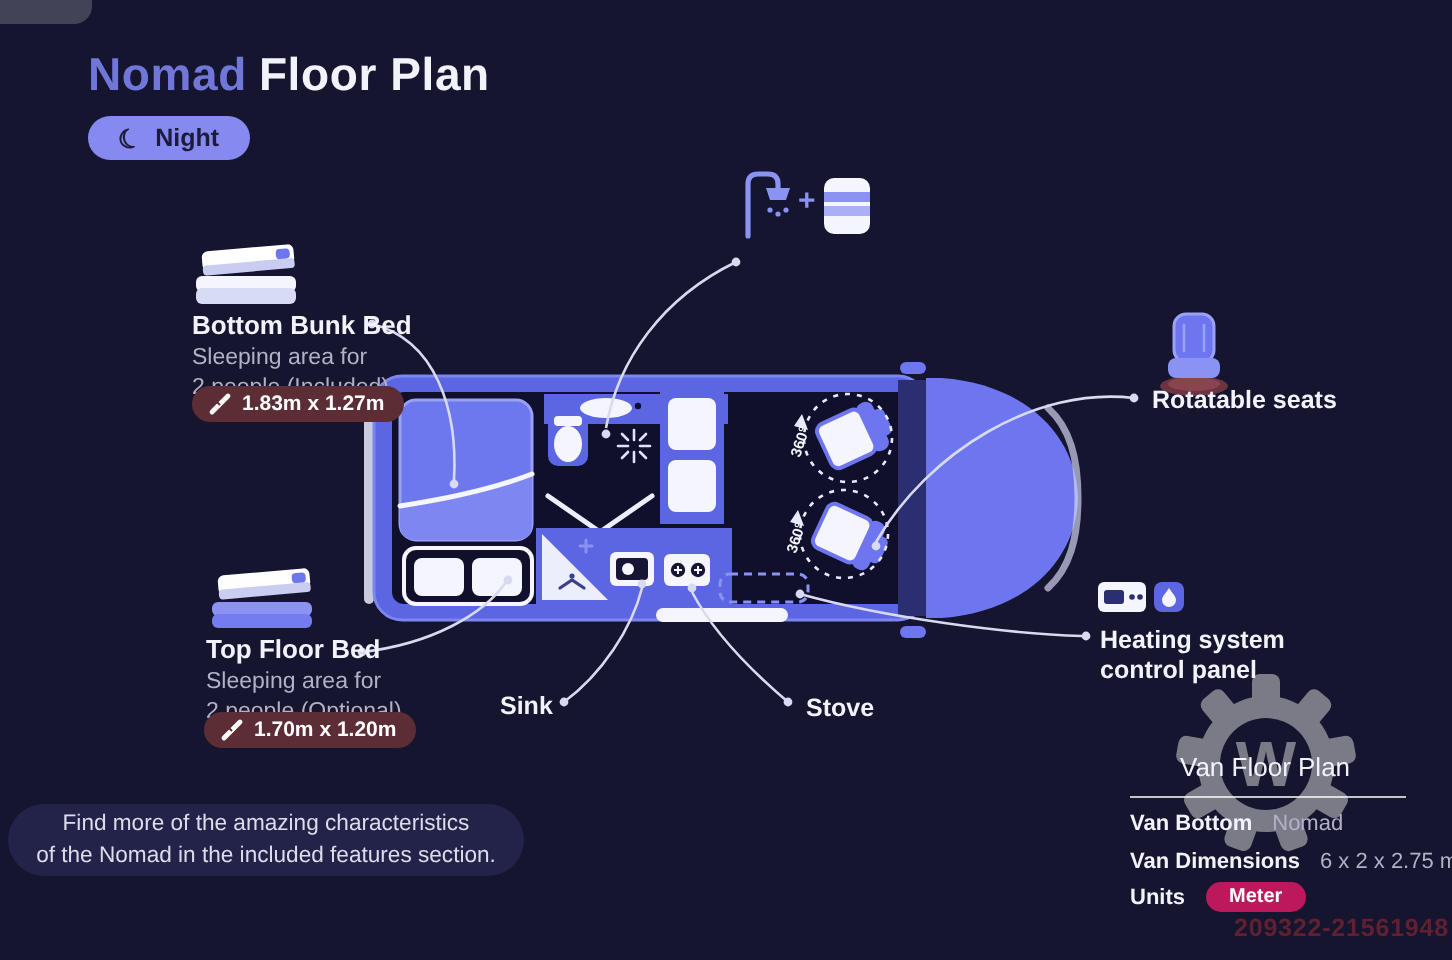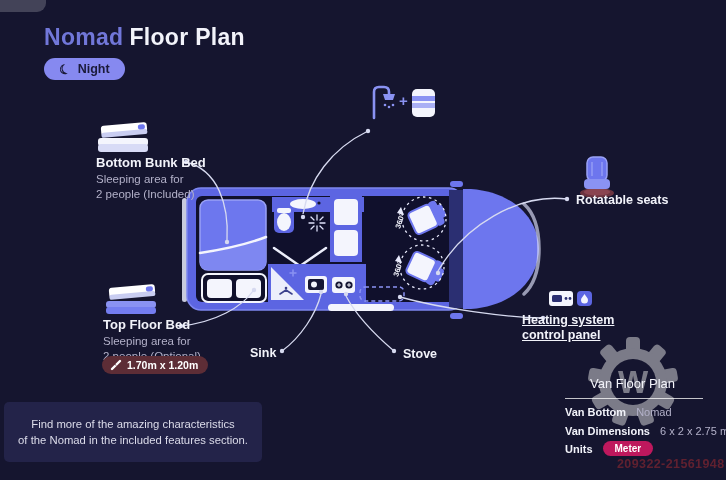--- a/index.html
+++ b/index.html
@@ -21,21 +21,21 @@
     padding:4px 15px; font-size:12.5px; font-weight:bold; display:flex; align-items:center; gap:7px; cursor:pointer; }
   .moon { font-size:13px; line-height:1; transform:rotate(-18deg); }
 
   .co-title { font-size:13px; font-weight:bold; color:#f2f3fa; }
   .co-desc  { font-size:11.5px; color:#b3b1c9; line-height:14.5px; white-space:nowrap; }
   .dim-badge { background:#5d2d36; color:#fff; border-radius:11px; padding:3px 10px 3px 8px;
     font-size:10.5px; font-weight:bold; display:inline-flex; align-items:center; gap:5px; }
 
   .label-bold { font-size:12.5px; font-weight:bold; color:#f2f3fa; line-height:15px; }
 
-  .note-box { left:4px; top:402px; width:258px; height:60px; background:#232349; border-radius:5px;
+  .note-box { left:4px; top:402px; width:258px; height:36px; background:#232349; border-radius:18px;
     display:flex; flex-direction:column; justify-content:center; align-items:center; }
   .note-box div { font-size:11.3px; color:#dcdcea; line-height:16px; white-space:nowrap; }
 
   .ip-title { left:590px; top:376px; font-size:13px; font-weight:normal; color:#f2f3fa; }
   .ip-rule  { left:565px; top:398px; width:138px; height:1px; background:rgba(255,255,255,.75); }
   .ip-row   { display:flex; align-items:center; gap:10px; }
   .ip-label { font-size:11px; font-weight:bold; color:#f2f3fa; }
   .ip-value { font-size:11px; color:#b3b1c9; }
   .meter-badge { background:#be185d; color:#fff; border-radius:10px; padding:2px 12px; font-size:10px; font-weight:bold; }
 
@@ -218,20 +218,27 @@
       <rect x="9" y="4" width="46" height="10" rx="3" fill="#ffffff"></rect>
       <rect x="9" y="11" width="46" height="5" rx="2" fill="#c9cdf1"></rect>
       <rect x="46" y="6" width="7" height="5" rx="2" fill="#6d76ee"></rect>
     </g>
   </svg>
   <div class="abs co-title z2" style="left:96px;top:155px;">Bottom Bunk Bed</div>
   <div class="abs co-desc z2" style="left:96px;top:172px;">
     <div>Sleeping area for</div>
     <div>2 people (Included)</div>
   </div>
+  <div class="abs dim-badge z2" style="left:96px;top:193px;">
+    <svg width="12" height="12" viewBox="0 0 12 12">
+      <line x1="2" y1="10" x2="10" y2="2" stroke="#fff" stroke-width="2.4" stroke-linecap="round"></line>
+      <line x1="4.5" y1="5" x2="6" y2="6.5" stroke="#5d2d36" stroke-width="1"></line>
+    </svg>
+    <span>1.83m x 1.27m</span>
+  </div>
 
   <svg class="abs z2" style="left:100px;top:282px;" width="62" height="36" viewBox="0 0 62 36">
     <rect x="6" y="19" width="50" height="7" rx="3" fill="#8a92f2"></rect>
     <rect x="6" y="25" width="50" height="7" rx="3" fill="#747df0"></rect>
     <g transform="rotate(-5 31 9)">
       <rect x="9" y="4" width="46" height="10" rx="3" fill="#ffffff"></rect>
       <rect x="9" y="11" width="46" height="5" rx="2" fill="#c9cdf1"></rect>
       <rect x="46" y="6" width="7" height="5" rx="2" fill="#6d76ee"></rect>
     </g>
   </svg>
@@ -277,21 +284,21 @@
       <rect x="0" y="0" width="24" height="15" rx="3" fill="#f4f5fd"></rect>
       <rect x="3" y="4" width="10" height="7" rx="1.5" fill="#2b2f72"></rect>
       <circle cx="17" cy="7.5" r="1.4" fill="#2b2f72"></circle>
       <circle cx="21" cy="7.5" r="1.4" fill="#2b2f72"></circle>
     </svg>
     <svg width="15" height="15" viewBox="0 0 15 15">
       <rect x="0" y="0" width="15" height="15" rx="4" fill="#5c65e2"></rect>
       <path d="M7.5,3 C9,5.5 11,7 11,9 a3.5,3.5 0 1,1 -7,0 C4,7 6,5.5 7.5,3 z" fill="#f4f5fd"></path>
     </svg>
   </div>
-  <div class="abs label-bold z2" style="left:522px;top:313px;text-decoration:underline;">
+  <div class="abs label-bold z2" style="left:550px;top:313px;">
     <div>Heating system</div>
     <div>control panel</div>
   </div>
 
   <div class="abs label-bold z2" style="left:250px;top:346px;">Sink</div>
   <div class="abs label-bold z2" style="left:403px;top:347px;">Stove</div>
 
   <div class="abs note-box z2">
     <div>Find more of the amazing characteristics</div>
     <div>of the Nomad in the included features section.</div>

